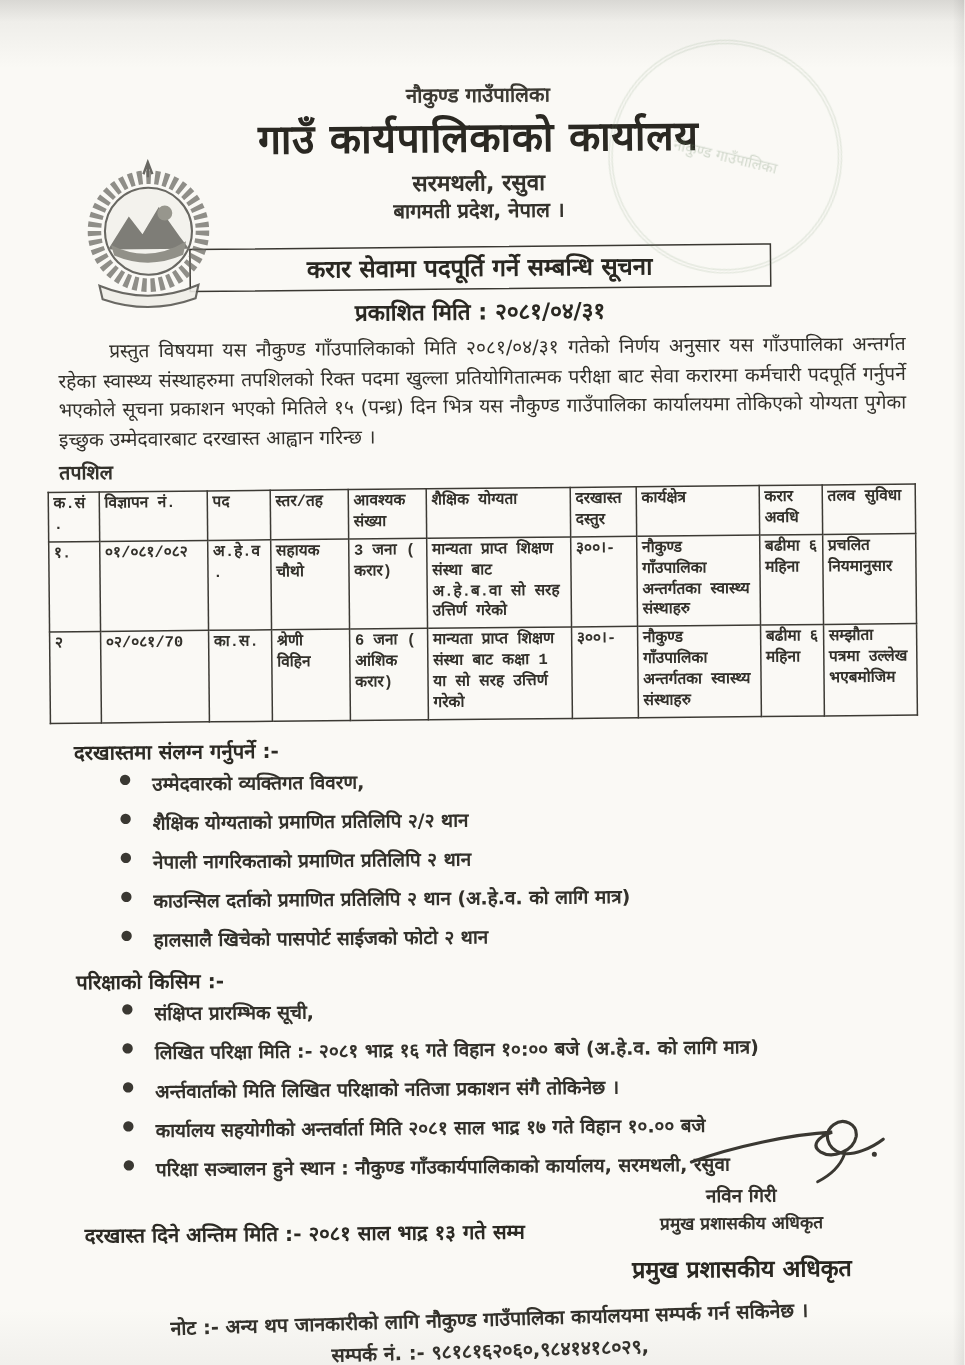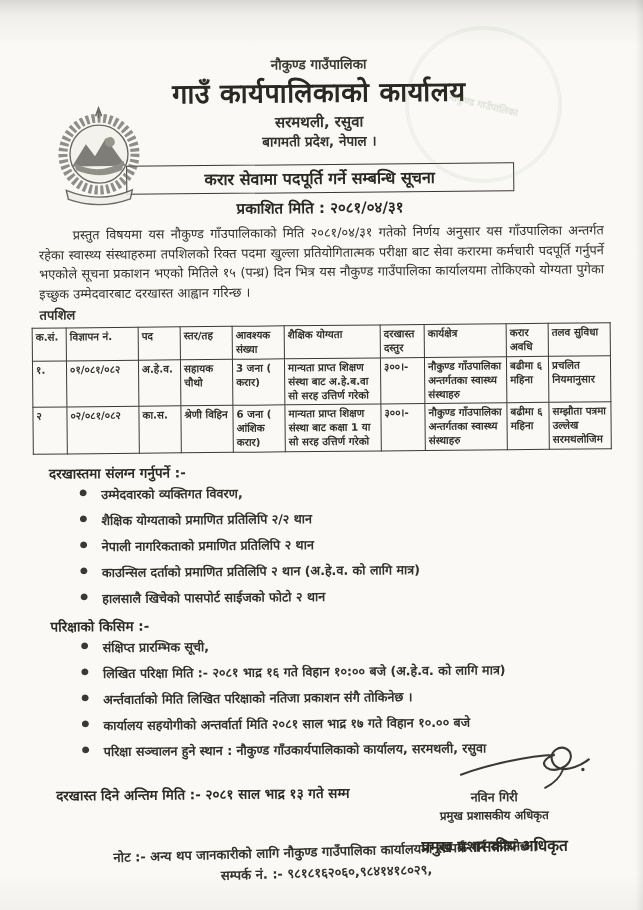--- a/index.html
+++ b/index.html
@@ -43,21 +43,21 @@
     text-indent:34px;color:#33312b;
   }
   .tapasil{margin:2px 0 4px 40px;font-size:13px;font-weight:600;}
   
   table.vac{
     border-collapse:collapse;margin:0 auto;width:560px;table-layout:fixed;
     font-size:10.3px;line-height:1.35;color:#33312b;
   }
   table.vac th,table.vac td{
     border:1.3px solid #3c3a34;padding:2px 3px;vertical-align:top;text-align:left;
-    font-weight:600;word-wrap:break-word;
+    font-weight:600;word-wrap:break-word;font-family:Liberation Mono, monospace;
   }
   table.vac th{font-weight:700;}
   col.c0{width:34px}col.c1{width:72px}col.c2{width:42px}col.c3{width:52px}
   col.c4{width:52px}col.c5{width:96px}col.c6{width:44px}col.c7{width:82px}
   col.c8{width:42px}col.c9{width:62px}
   
   .sec-head{margin:10px 0 2px 48px;font-size:13.5px;font-weight:700;color:#2c2a24;}
   ul.doc-list{margin:4px 0 0 0;padding:0 0 0 100px;list-style:none;}
   ul.doc-list li{
     position:relative;font-size:12.6px;font-weight:600;margin-bottom:9px;color:#33312b;
@@ -141,29 +141,29 @@
         <td>सहायक चौथो</td>
         <td>3 जना ( करार)</td>
         <td>मान्यता प्राप्त शिक्षण संस्था बाट अ.हे.ब.वा सो सरह उत्तिर्ण गरेको</td>
         <td>३००।-</td>
         <td>नौकुण्ड गाँउपालिका अन्तर्गतका स्वास्थ्य संस्थाहरु</td>
         <td>बढीमा ६ महिना</td>
         <td>प्रचलित नियमानुसार</td>
       </tr>
       <tr>
         <td>२</td>
-        <td>०२/०८१/०८२</td>
+        <td>०२/०८१/70</td>
         <td>का.स.</td>
         <td>श्रेणी विहिन</td>
         <td>6 जना ( आंशिक करार)</td>
         <td>मान्यता प्राप्त शिक्षण संस्था बाट कक्षा 1 या सो सरह उत्तिर्ण गरेको</td>
         <td>३००।-</td>
         <td>नौकुण्ड गाँउपालिका अन्तर्गतका स्वास्थ्य संस्थाहरु</td>
         <td>बढीमा ६ महिना</td>
-        <td>सम्झौता पत्रमा उल्लेख सरमथलोजिम</td>
+        <td>सम्झौता पत्रमा उल्लेख भएबमोजिम</td>
       </tr>
     </tbody>
   </table>
 
   <div class="sec-head">दरखास्तमा संलग्न गर्नुपर्ने :-</div>
   <ul class="doc-list">
     <li>उम्मेदवारको व्यक्तिगत विवरण,</li>
     <li>शैक्षिक योग्यताको प्रमाणित प्रतिलिपि २/२ थान</li>
     <li>नेपाली नागरिकताको प्रमाणित प्रतिलिपि २ थान</li>
     <li>काउन्सिल दर्ताको प्रमाणित प्रतिलिपि २ थान (अ.हे.व. को लागि मात्र)</li>

